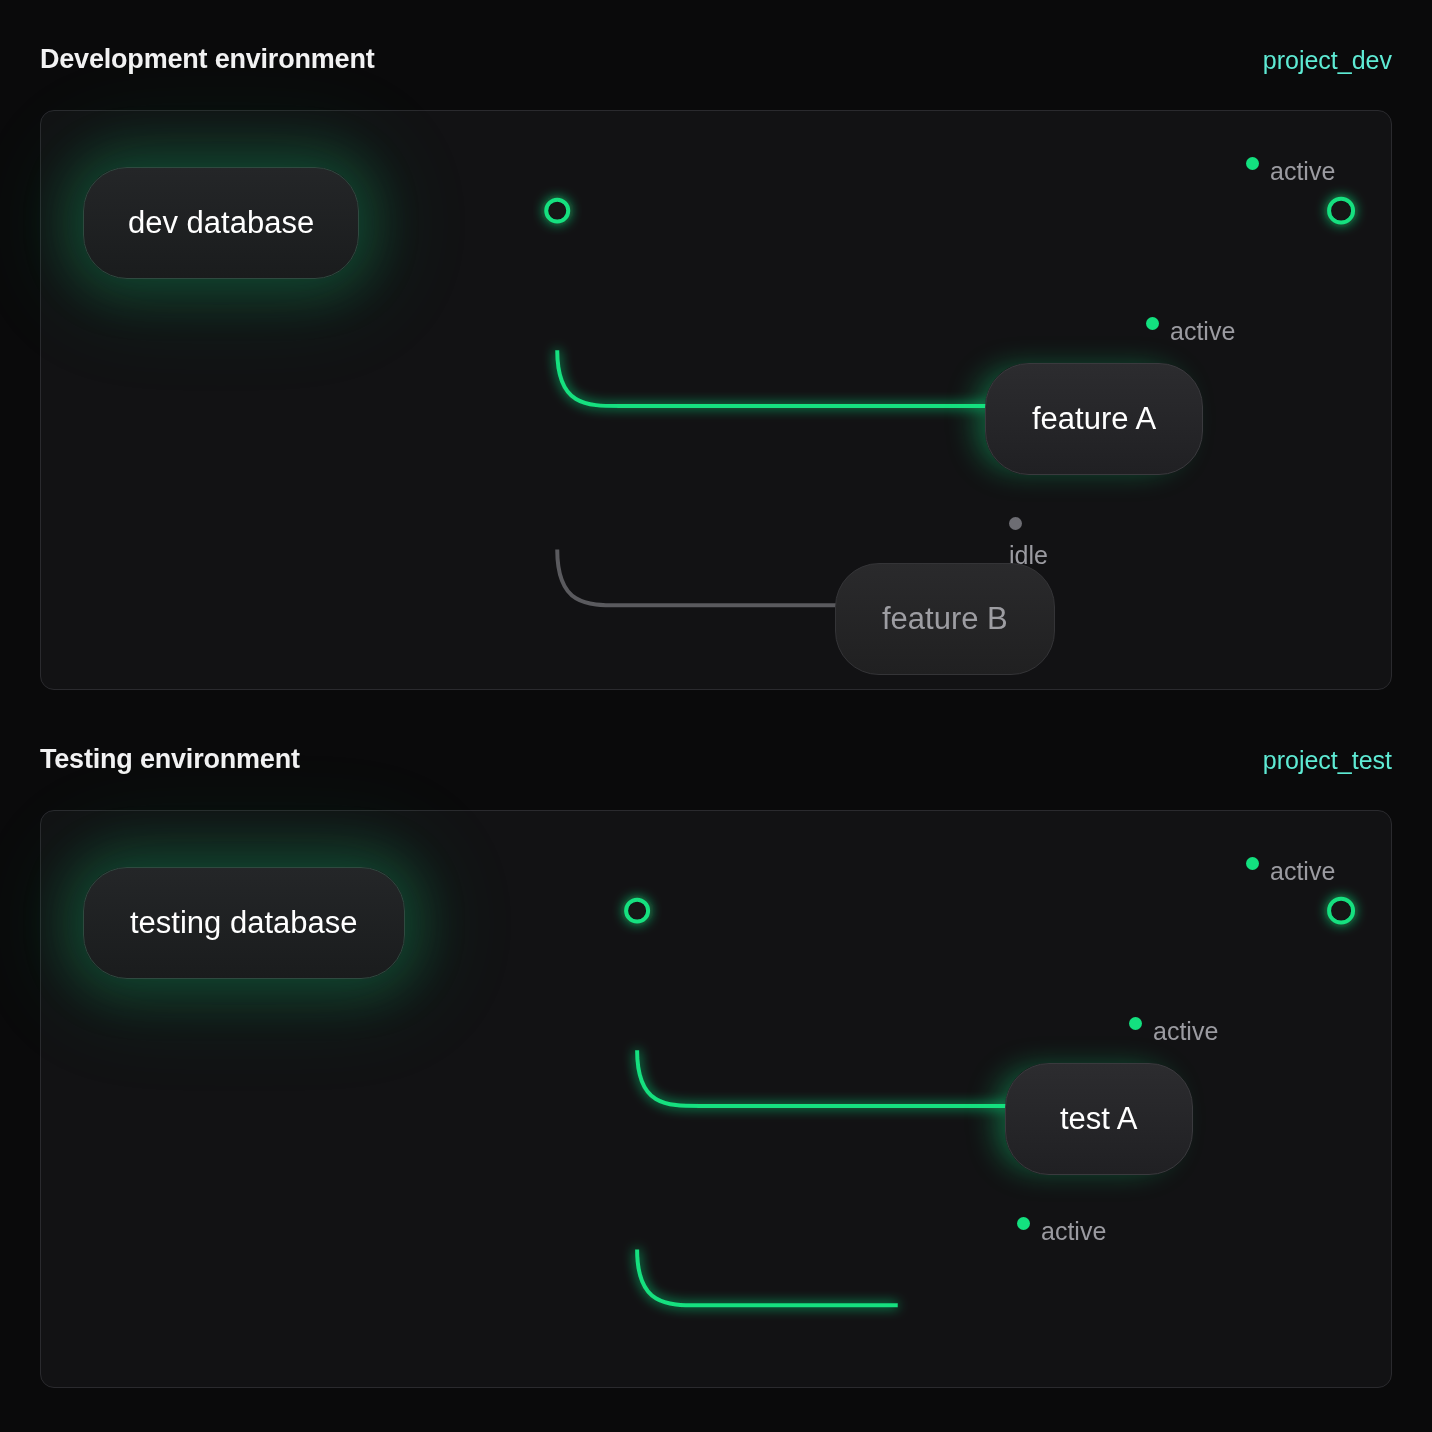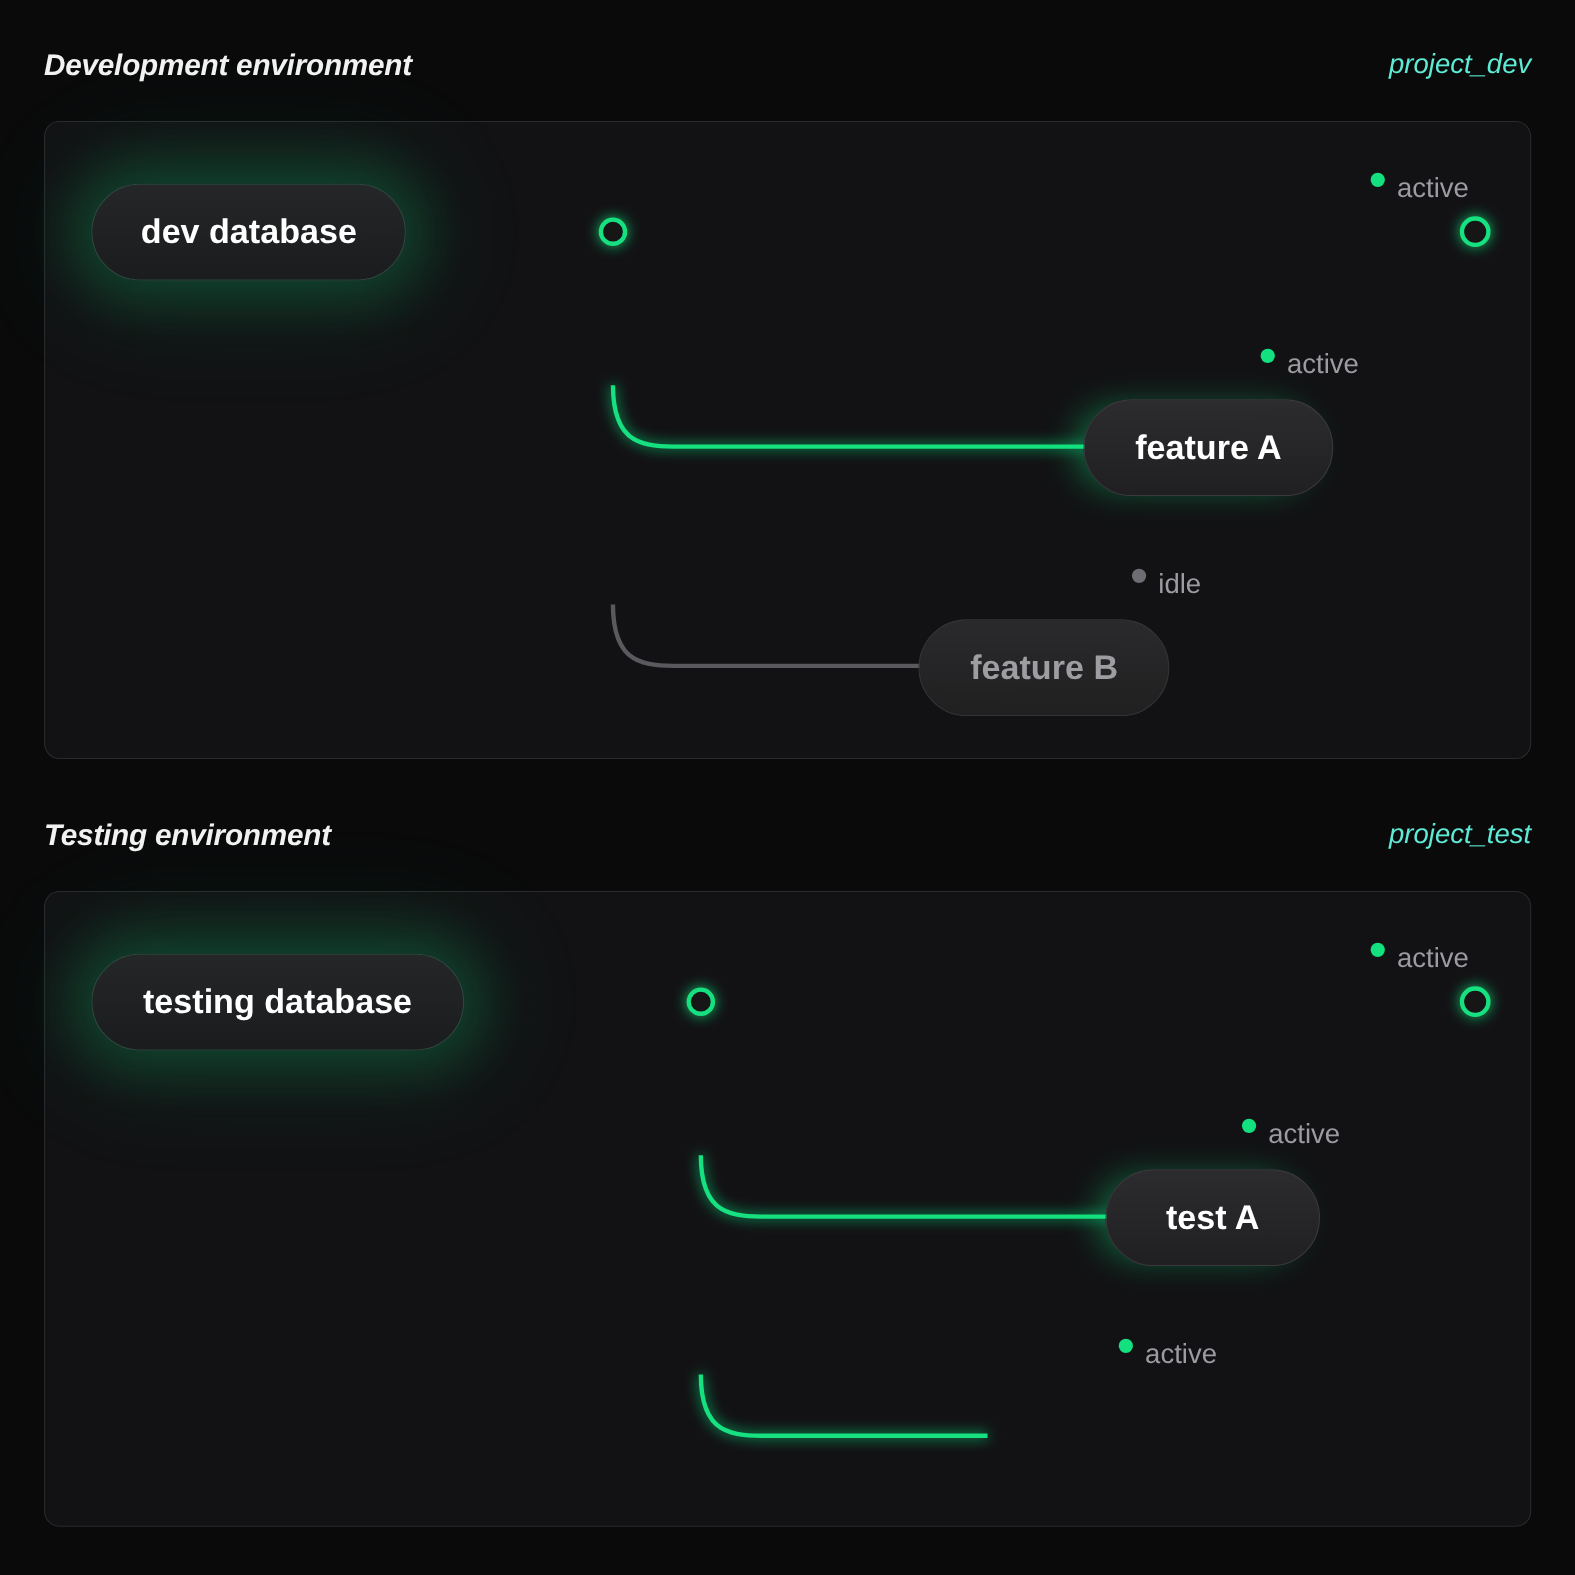--- a/index.html
+++ b/index.html
@@ -7,21 +7,21 @@
     width: 1432px; height: 1432px;
     background: #0a0a0b;
     font-family: "Liberation Sans", sans-serif;
     overflow: hidden;
   }
   .page { position: relative; width: 1432px; height: 1432px; }
 
   
   .sec-head {
     position: absolute; left: 40px; right: 40px;
-    display: flex; align-items: flex-start; justify-content: space-between; font-style: italic;
+    display: flex; align-items: flex-end; justify-content: space-between;
   }
   .sec-title {
     font-size: 27px; font-weight: bold; color: #f2f2f3;
     letter-spacing: -0.2px;
   }
   .sec-project {
     font-size: 25px; color: #5eead4; font-weight: 400;
   }
 
   
@@ -33,28 +33,27 @@
     border-radius: 14px;
   }
 
   
   .wires { position: absolute; inset: 0; width: 100%; height: 100%; }
 
   
   .node {
     position: absolute;
     display: flex; align-items: center; justify-content: center;
-    height: 88px;
+    height: 112px;
     border-radius: 44px;
     background: linear-gradient(180deg, #2c2c2f 0%, #202023 100%);
     font-size: 31px;
     color: #ffffff;
     white-space: nowrap;
     z-index: 3;
-    font-weight: bold;
   }
   .node.db {
     background: linear-gradient(180deg, #242628 0%, #1a1c1d 100%);
     border: 1px solid #2f4a40;
     box-shadow: 0 0 46px 16px rgba(16,200,120,0.22),
                 0 0 90px 34px rgba(16,200,120,0.10);
   }
   .node.leaf {
     border: 1px solid #3a3a3e;
   }
@@ -131,21 +130,21 @@
     </div>
 
     <div class="status" style="left:1105px; top:206px;">
       <span class="dot on"></span>
       <span>active</span>
     </div>
     <div class="node leaf active" style="left:944px; top:252px; padding:0 46px;">
       <span>feature A</span>
     </div>
 
-    <div class="status" style="left:988px; top:406px;">
+    <div class="status" style="left:968px; top:406px;flex-direction:column;">
       <span class="dot off"></span>
       <span>idle</span>
     </div>
     <div class="node leaf idle" style="left:794px; top:452px; padding:0 46px;">
       <span>feature B</span>
     </div>
   </div>
 
   <div class="sec-head" style="top:744px;">
     <div class="sec-title">Testing environment</div>

